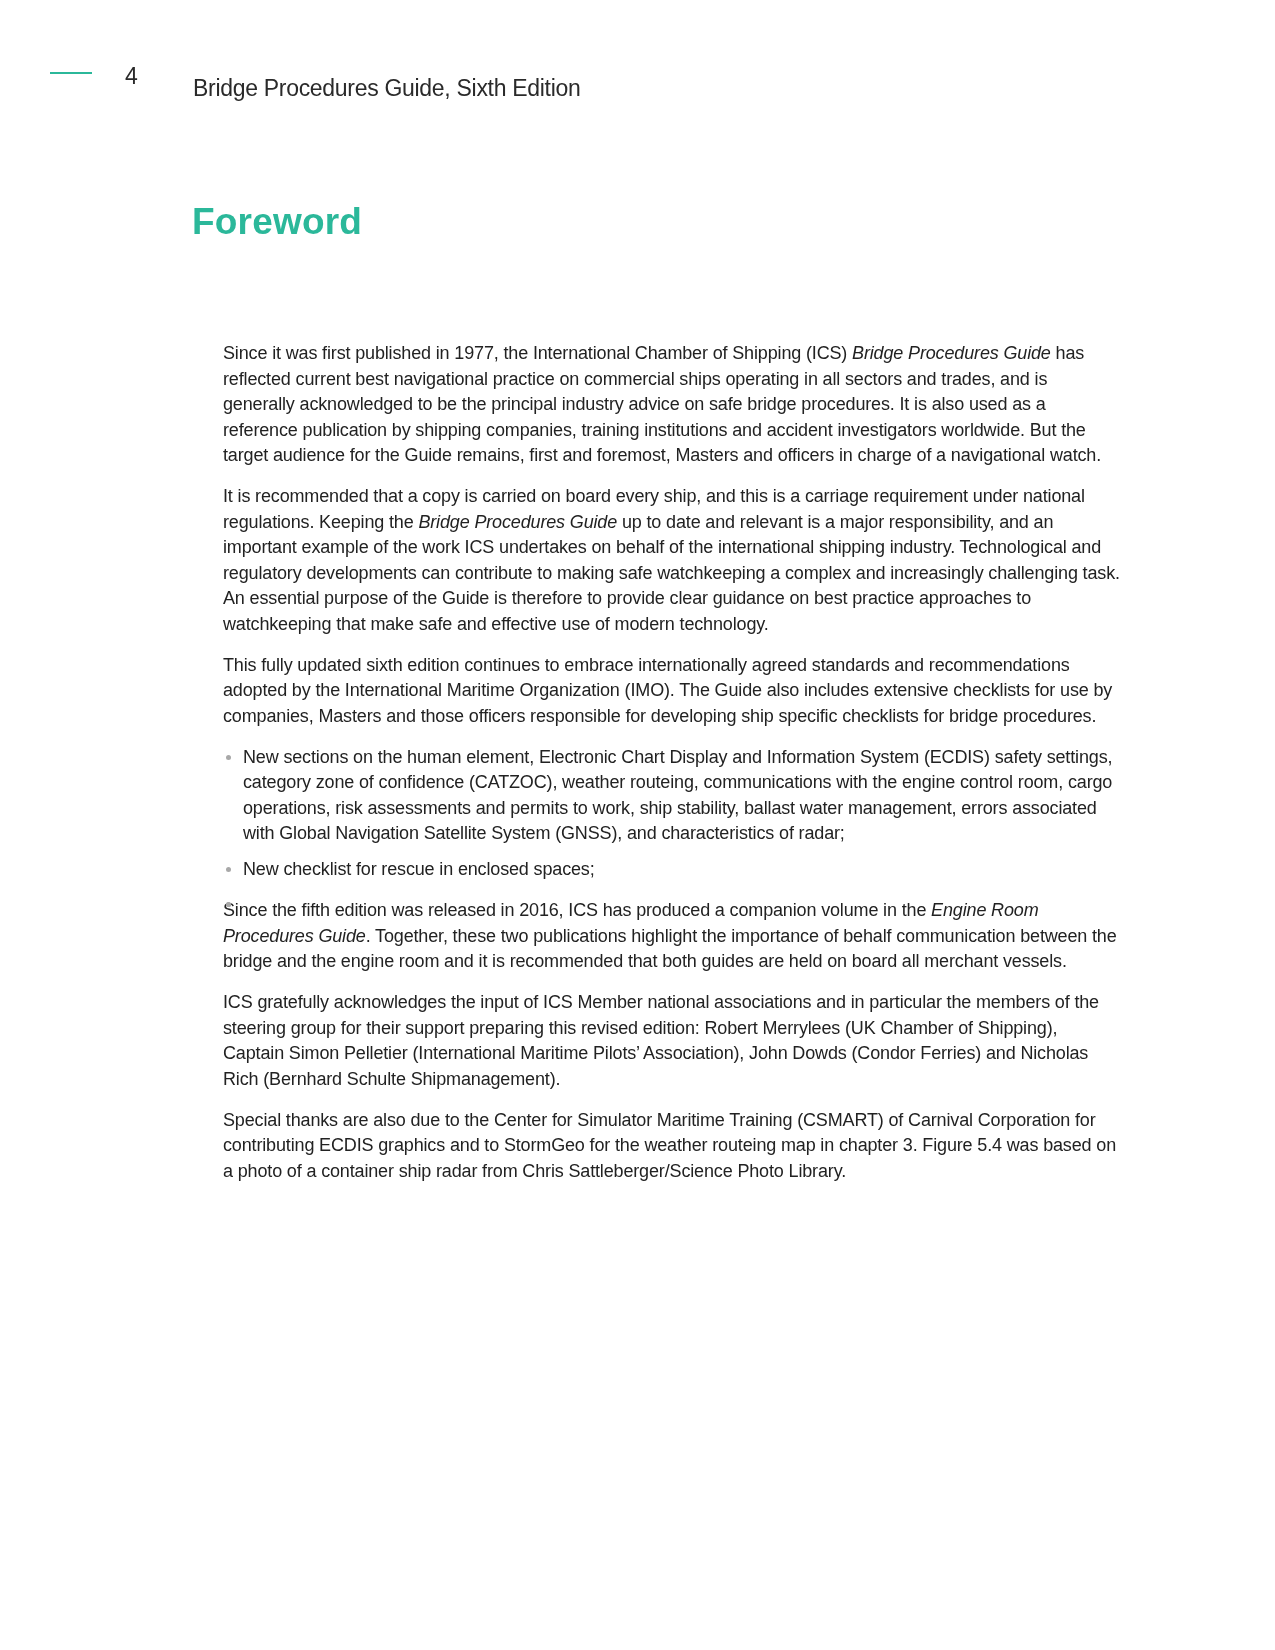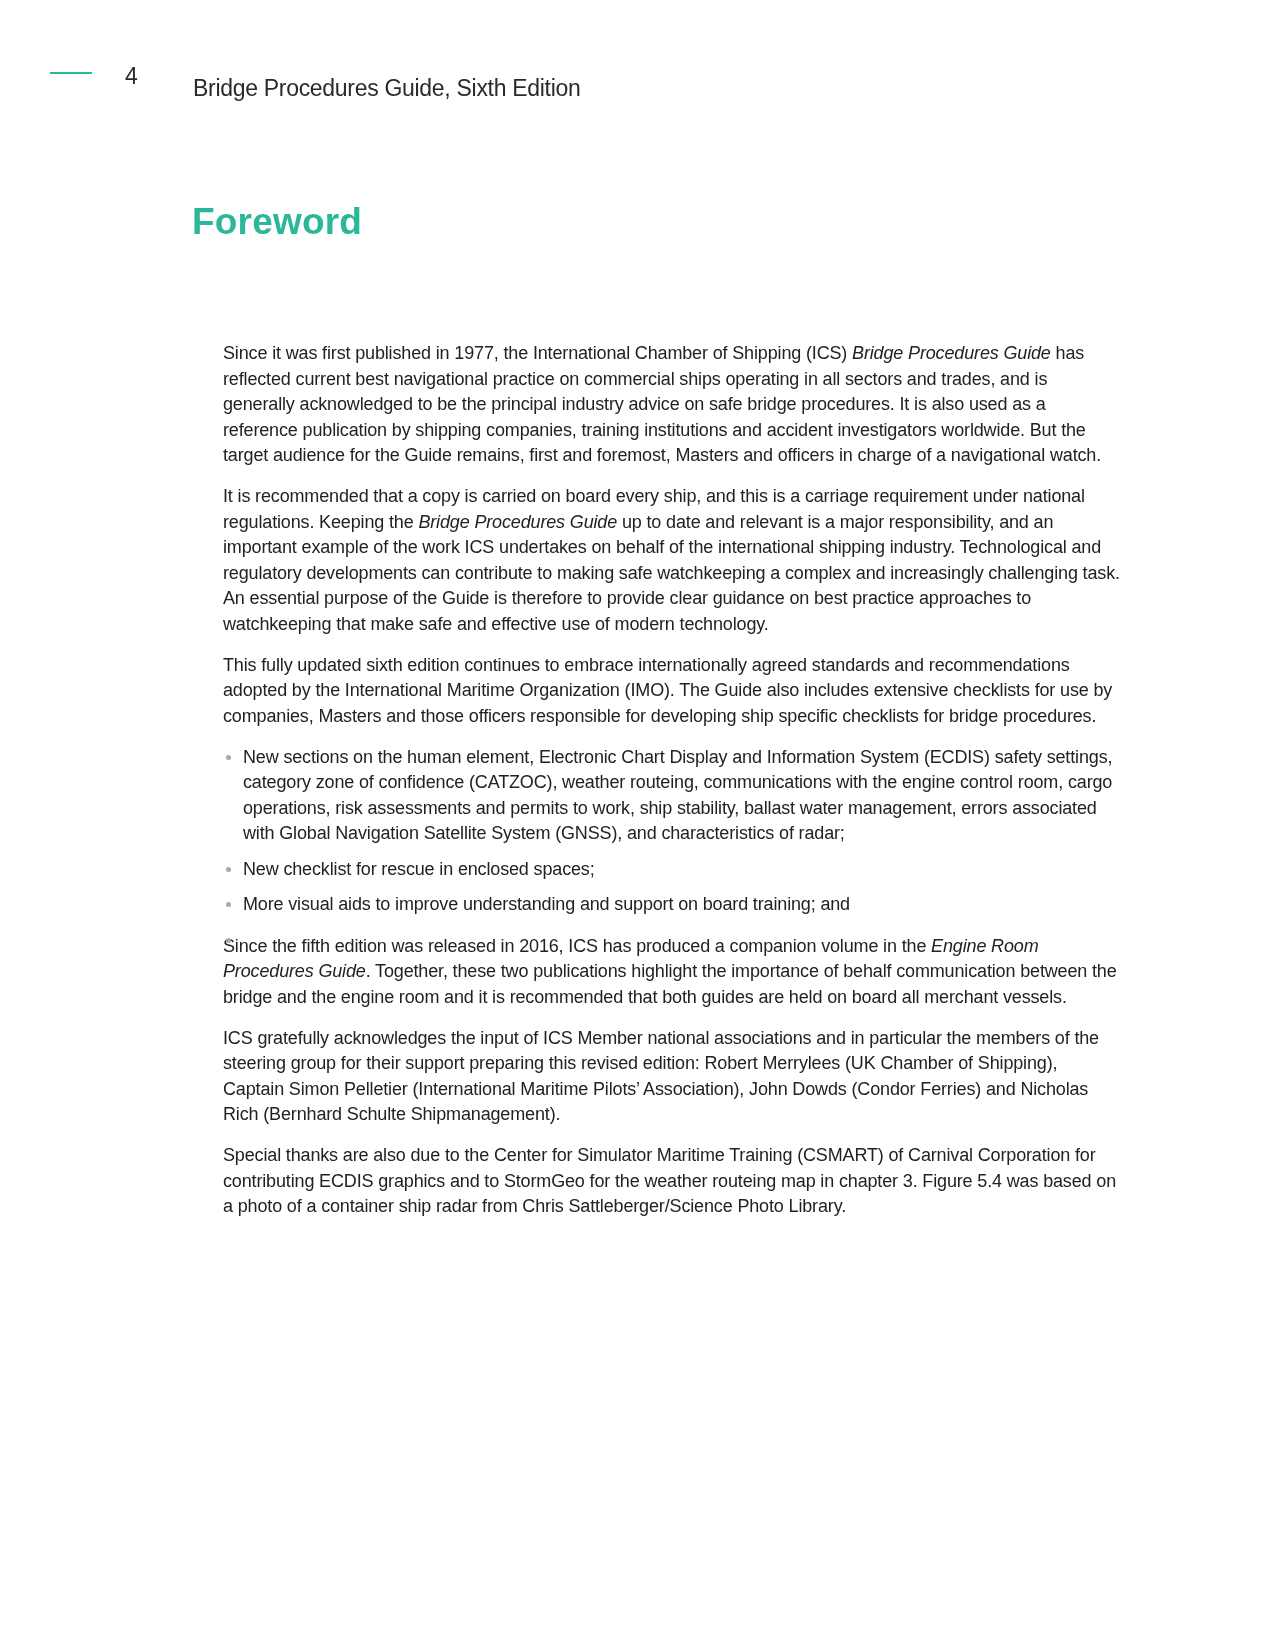--- a/index.html
+++ b/index.html
@@ -117,21 +117,20 @@
     <li>
       <span class="bullet-dot"></span>
       <span>New sections on the human element, Electronic Chart Display and Information System (ECDIS) safety settings, category zone of confidence (CATZOC), weather routeing, communications with the engine control room, cargo operations, risk assessments and permits to work, ship stability, ballast water management, errors associated with Global Navigation Satellite System (GNSS), and characteristics of radar;</span>
     </li>
     <li>
       <span class="bullet-dot"></span>
       <span>New checklist for rescue in enclosed spaces;</span>
     </li>
     <li>
       <span class="bullet-dot"></span>
-      <span>More visual aids to improve understanding and support on board training; and</span>
     </li>
     <li>
       <span class="bullet-dot"></span>
     </li>
   </ul>
 
   <div>
     <p><span>Since the fifth edition was released in 2016, ICS has produced a companion volume in the </span><em>Engine Room Procedures Guide</em><span>. Together, these two publications highlight the importance of behalf communication between the bridge and the engine room and it is recommended that both guides are held on board all merchant vessels.</span></p>
     <p><span>ICS gratefully acknowledges the input of ICS Member national associations and in particular the members of the steering group for their support preparing this revised edition: Robert Merrylees (UK Chamber of Shipping), Captain Simon Pelletier (International Maritime Pilots’ Association), John Dowds (Condor Ferries) and Nicholas Rich (Bernhard Schulte Shipmanagement).</span></p>
     <p><span>Special thanks are also due to the Center for Simulator Maritime Training (CSMART) of Carnival Corporation for contributing ECDIS graphics and to StormGeo for the weather routeing map in chapter 3. Figure 5.4 was based on a photo of a container ship radar from Chris Sattleberger/Science Photo Library.</span></p>

